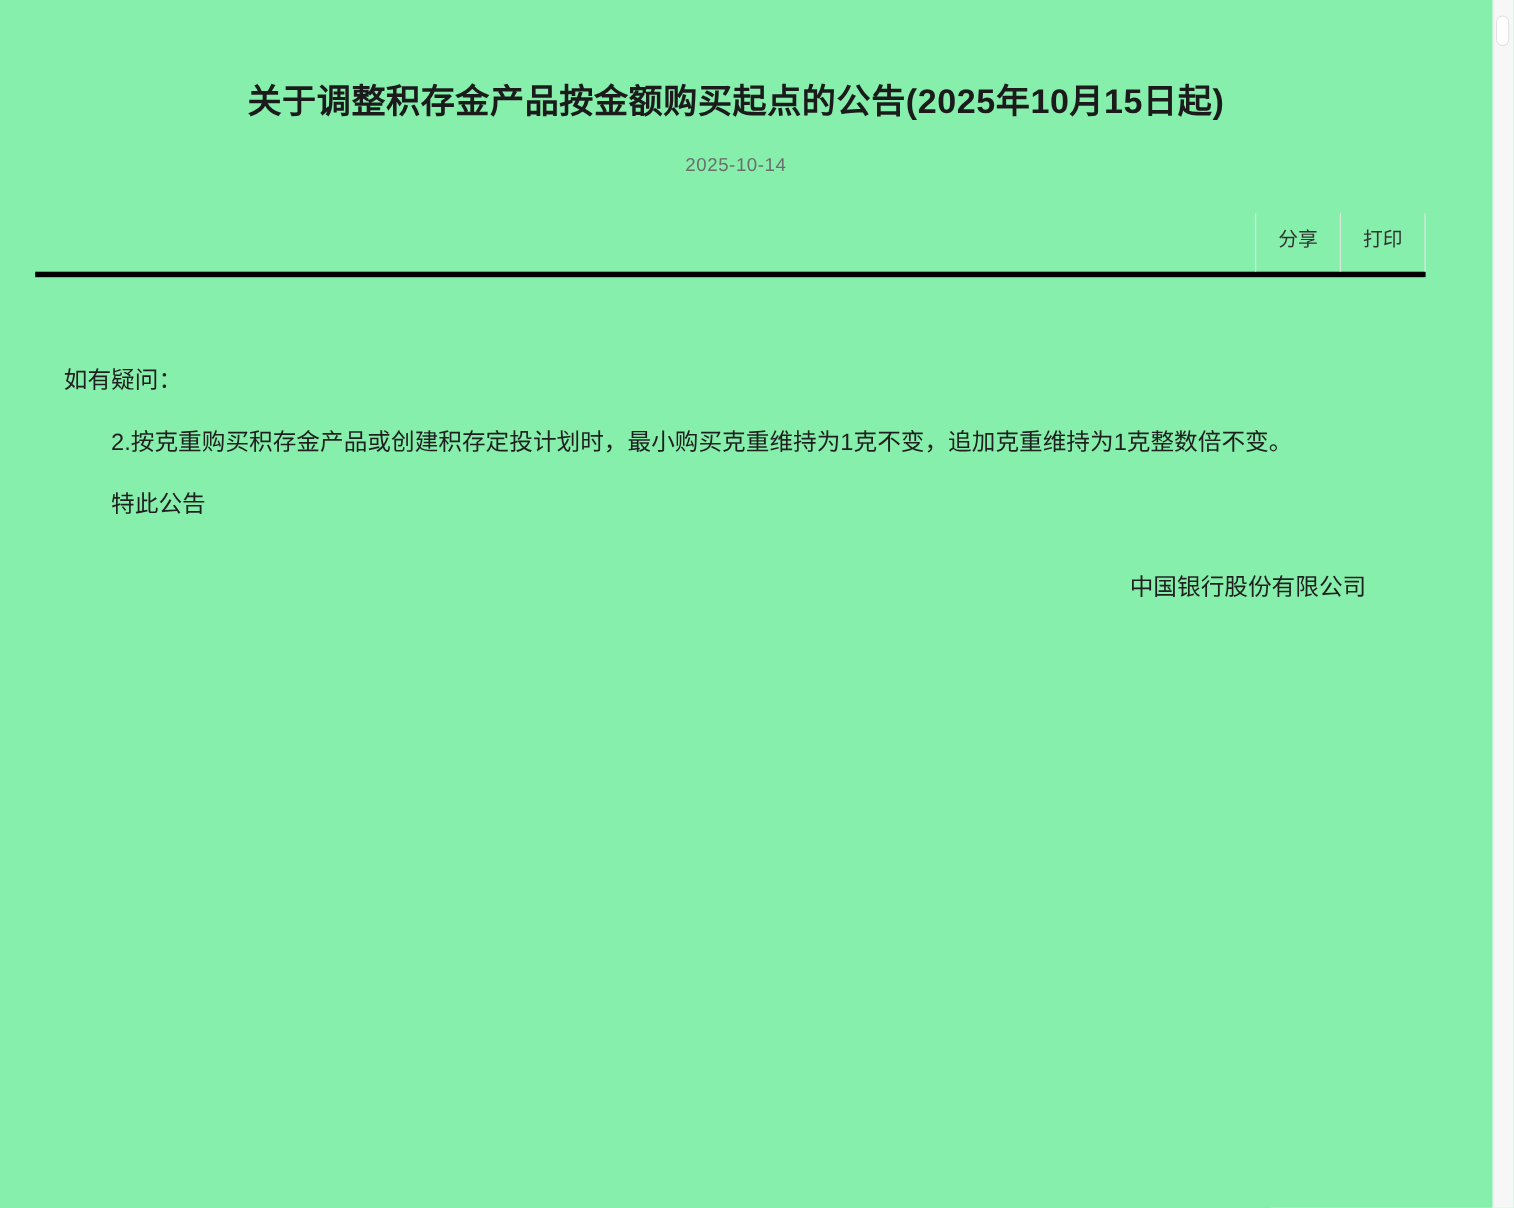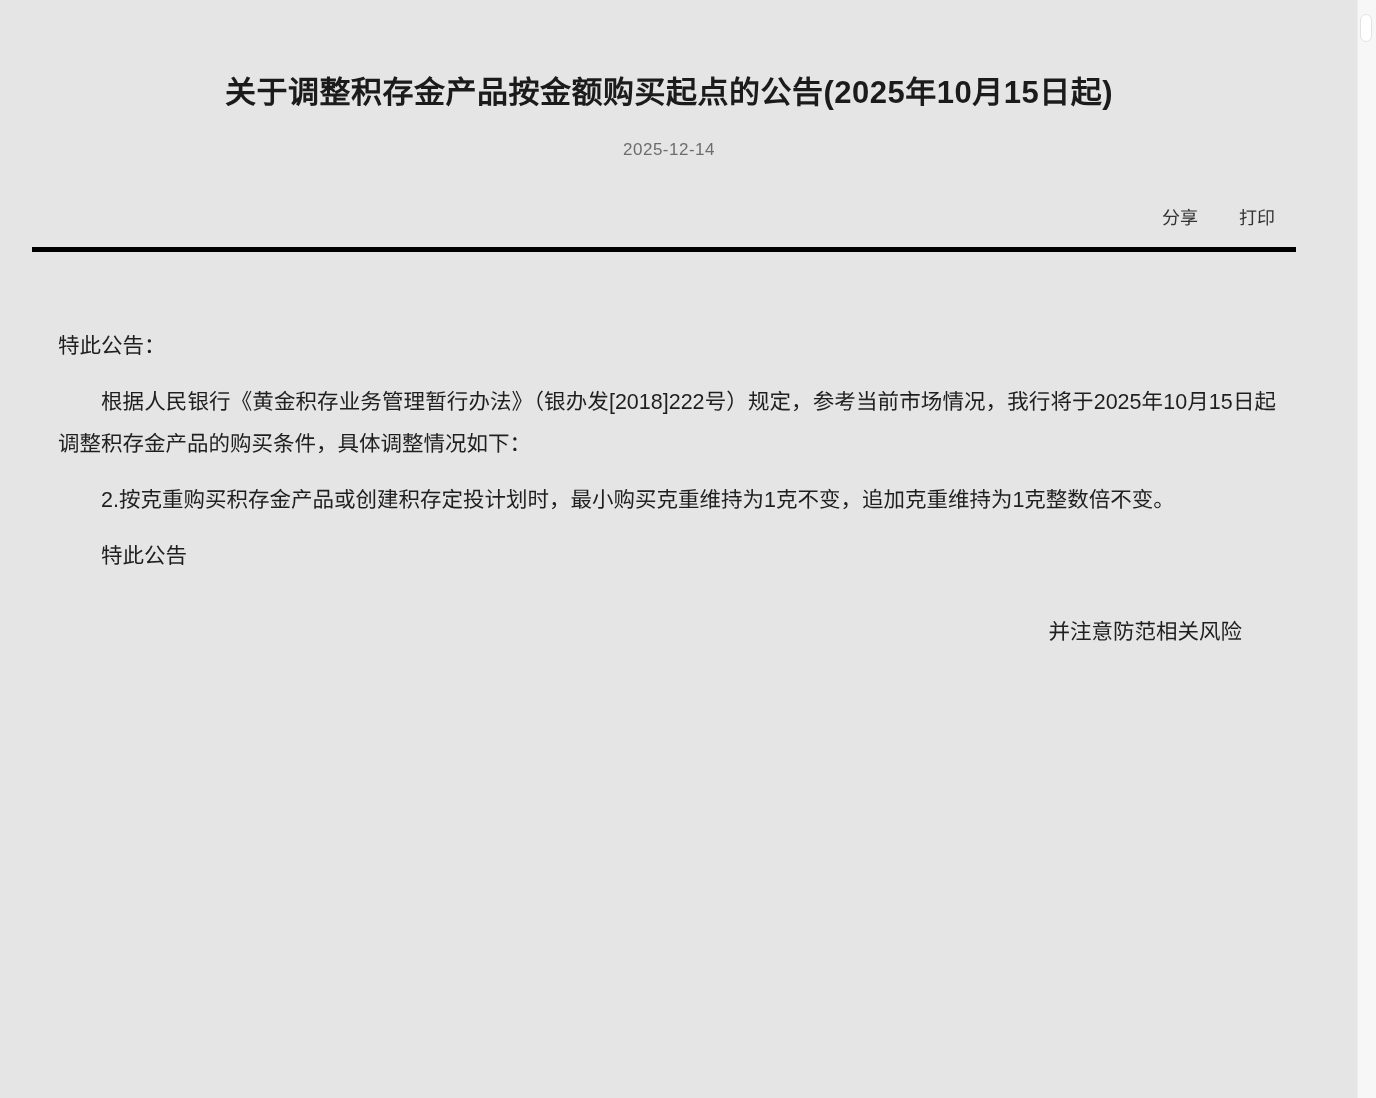--- a/index.html
+++ b/index.html
@@ -13,21 +13,21 @@
     font-family: "Liberation Sans", "DejaVu Sans", sans-serif;
     color: #1a1a1a;
     position: relative;
     overflow: hidden;
   }
 
   .page {
     position: relative;
     width: 1376px;
     height: 1098px;
-    background: #e5e5e5;
+    background: #86efac;
   }
 
   
   .right-rail {
     position: absolute;
     top: 0;
     right: 0;
     width: 18px;
     height: 1098px;
     background: #f7f7f7;
@@ -129,38 +129,37 @@
 <div class="page">
 
   <div class="right-rail">
     <div class="rail-notch"></div>
   </div>
 
   <div class="content">
 
     <h1 class="doc-title">关于调整积存金产品按金额购买起点的公告(2025年10月15日起)</h1>
 
-    <div class="doc-date">2025-12-14</div>
+    <div class="doc-date">2025-10-14</div>
 
     <div class="action-bar">
       <button class="action-btn">分享</button>
       <button class="action-btn">打印</button>
     </div>
 
     <div class="body-wrap">
 
-      <p class="salutation">特此公告：</p>
+      <p class="salutation">如有疑问：</p>
 
-      <p class="para">根据人民银行《黄金积存业务管理暂行办法》（银办发[2018]222号）规定，参考当前市场情况，我行将于2025年10月15日起调整积存金产品的购买条件，具体调整情况如下：</p>
 
 
       <p class="para">2.按克重购买积存金产品或创建积存定投计划时，最小购买克重维持为1克不变，追加克重维持为1克整数倍不变。</p>
 
 
       <p class="para">特此公告</p>
 
       <div class="signature">
-        <div>并注意防范相关风险</div>
+        <div>中国银行股份有限公司</div>
       </div>
 
     </div>
   </div>
 </div>
 
 </body></html>

